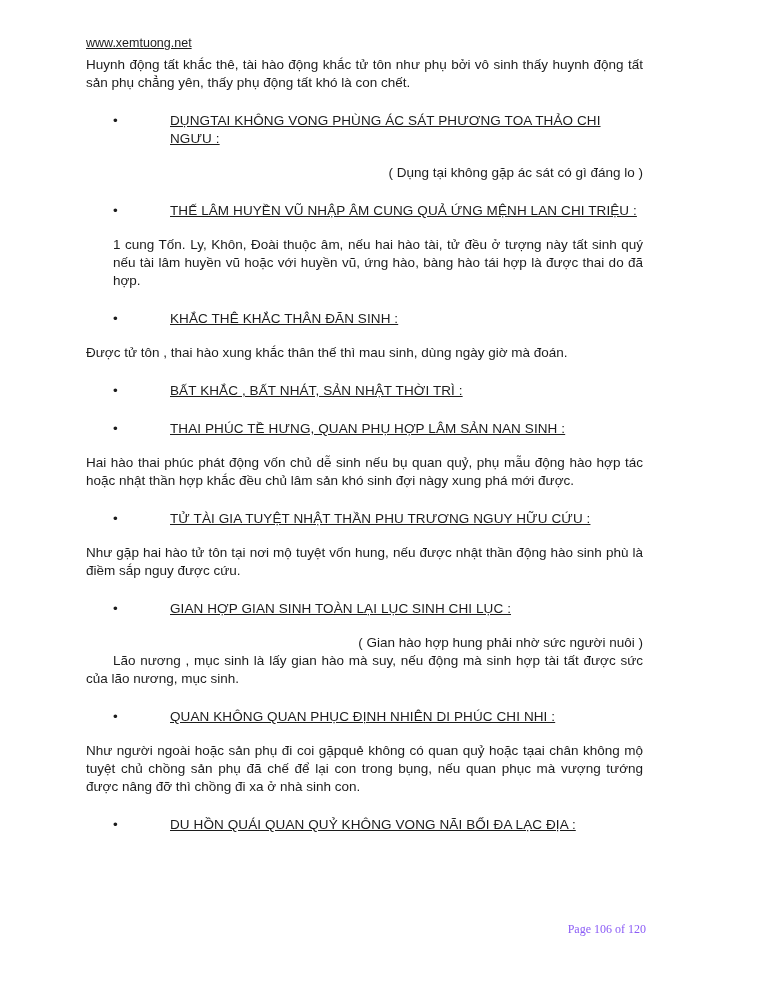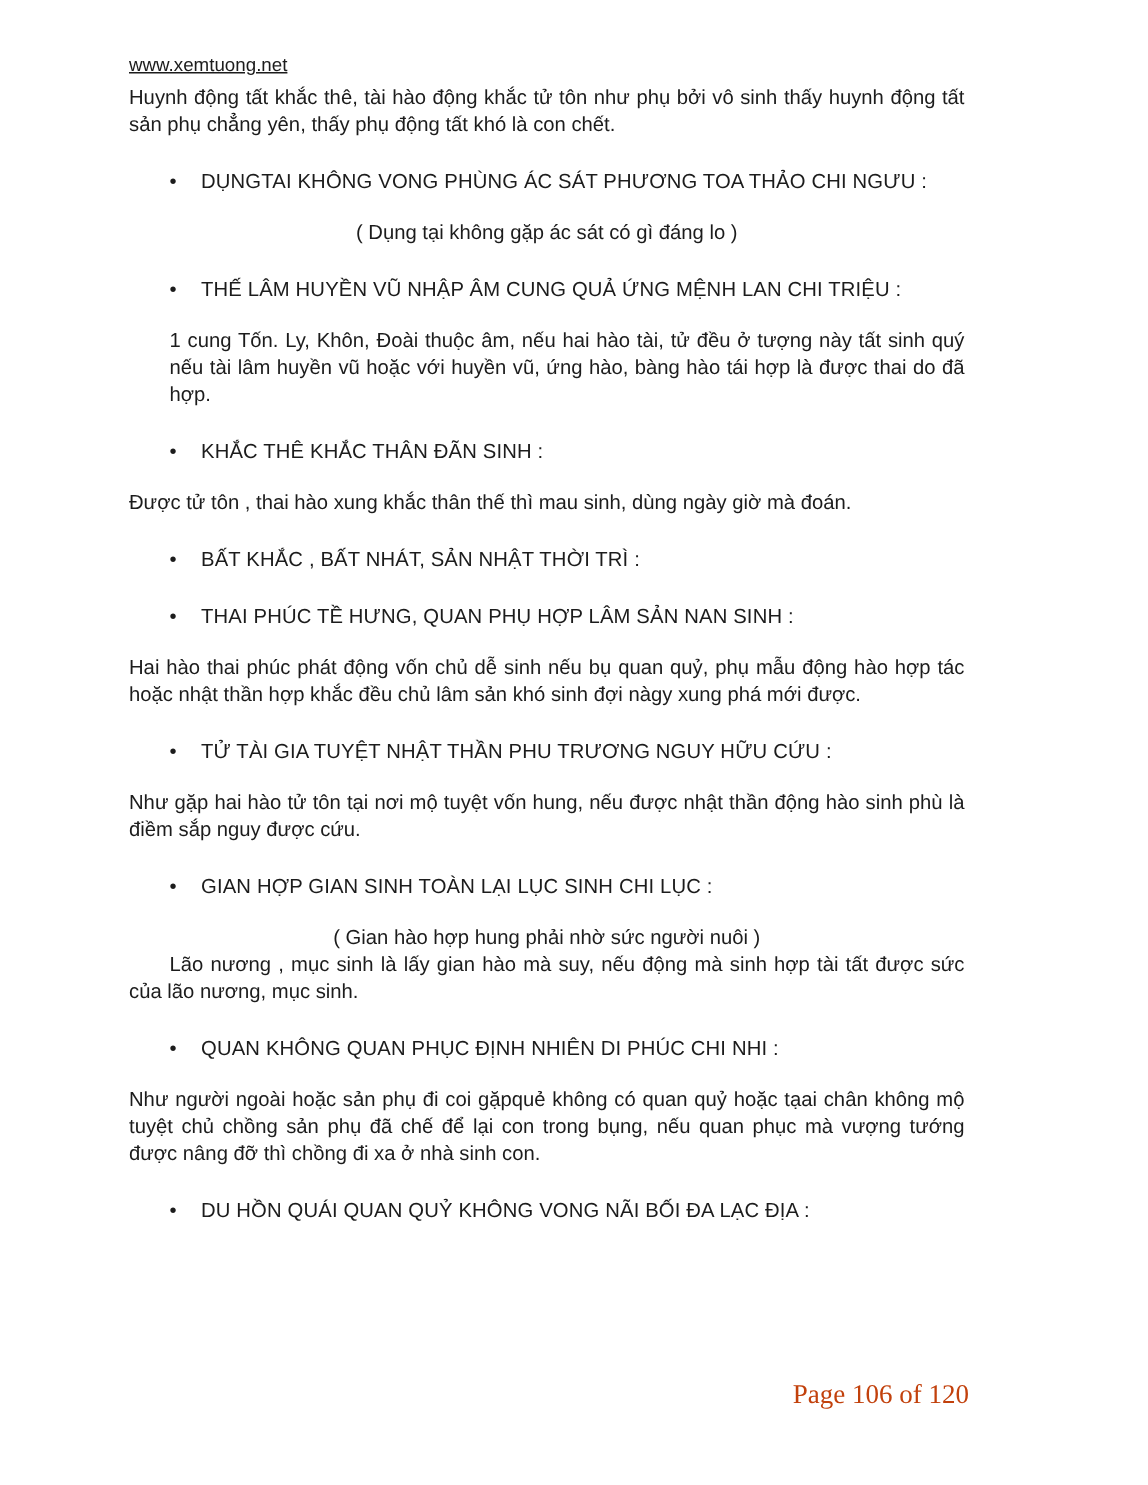--- a/index.html
+++ b/index.html
@@ -27,21 +27,21 @@
     font-size: 12.5px;
     margin-bottom: 4px;
     cursor: pointer;
   }
   .para {
     margin: 0;
     text-align: justify;
   }
   .note {
     margin: 0;
-    text-align: center;
+    text-align: right;
   }
   .para-indent {
     margin: 0;
     text-align: justify;
     text-indent: 27px;
   }
   .block-a {
     margin: 0 0 0 27px;
     text-align: justify;
   }
@@ -51,29 +51,31 @@
   }
   .bullet-item {
     display: flex;
     margin: 20px 0 16px 27px;
   }
   .bullet-dot {
     flex: 0 0 21px;
     width: 21px;
   }
   .heading-text {
+    text-decoration: underline;
     letter-spacing: 0.1px;
+    margin-left: 36px;
   }
   .footer {
     position: absolute;
     top: 920px;
     right: 83px;
     font-family: "Liberation Serif", "DejaVu Serif", serif;
-    font-size: 18px;
-    color: #c2410c;
+    font-size: 12px;
+    color: #8b5cf6;
   }
 </style>
 </head>
 <body>
 
 <div class="page">
 
   <a class="header-link" href="#">www.xemtuong.net</a>
 
   <p class="para">Huynh động tất khắc thê, tài hào động khắc tử tôn như phụ bởi vô sinh thấy huynh động tất sản phụ chẳng yên, thấy phụ động tất khó là con chết.</p>

